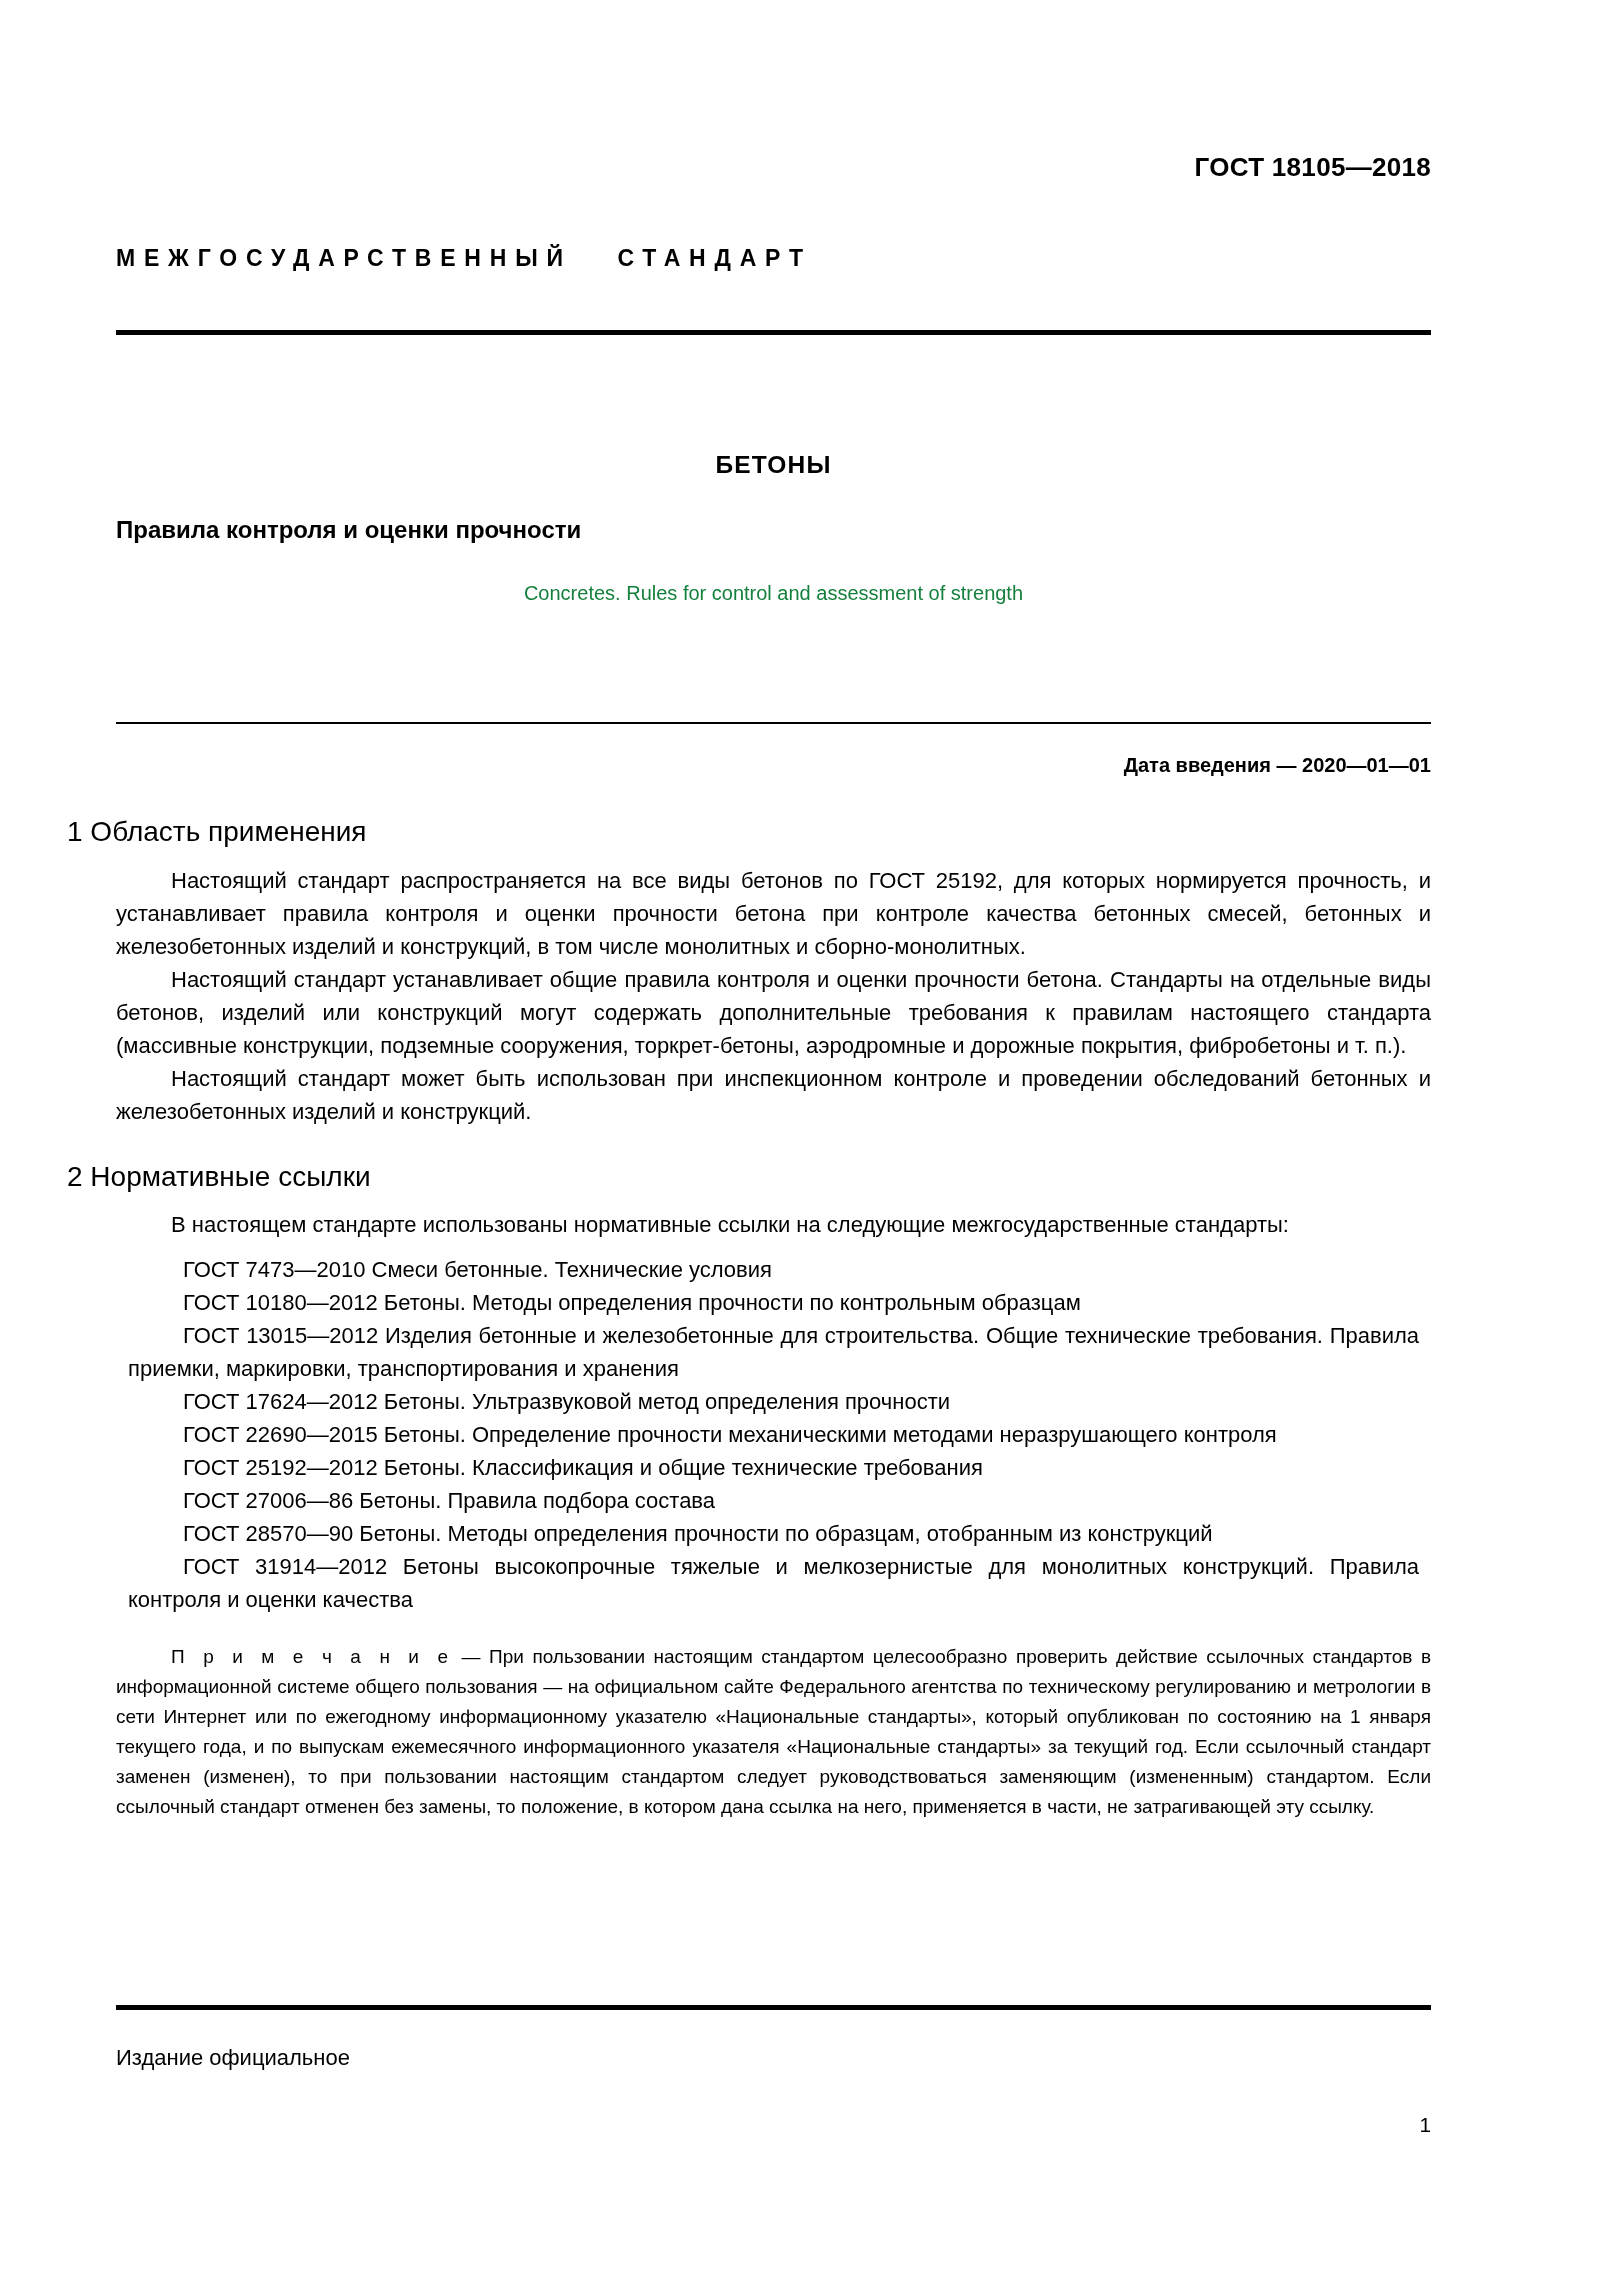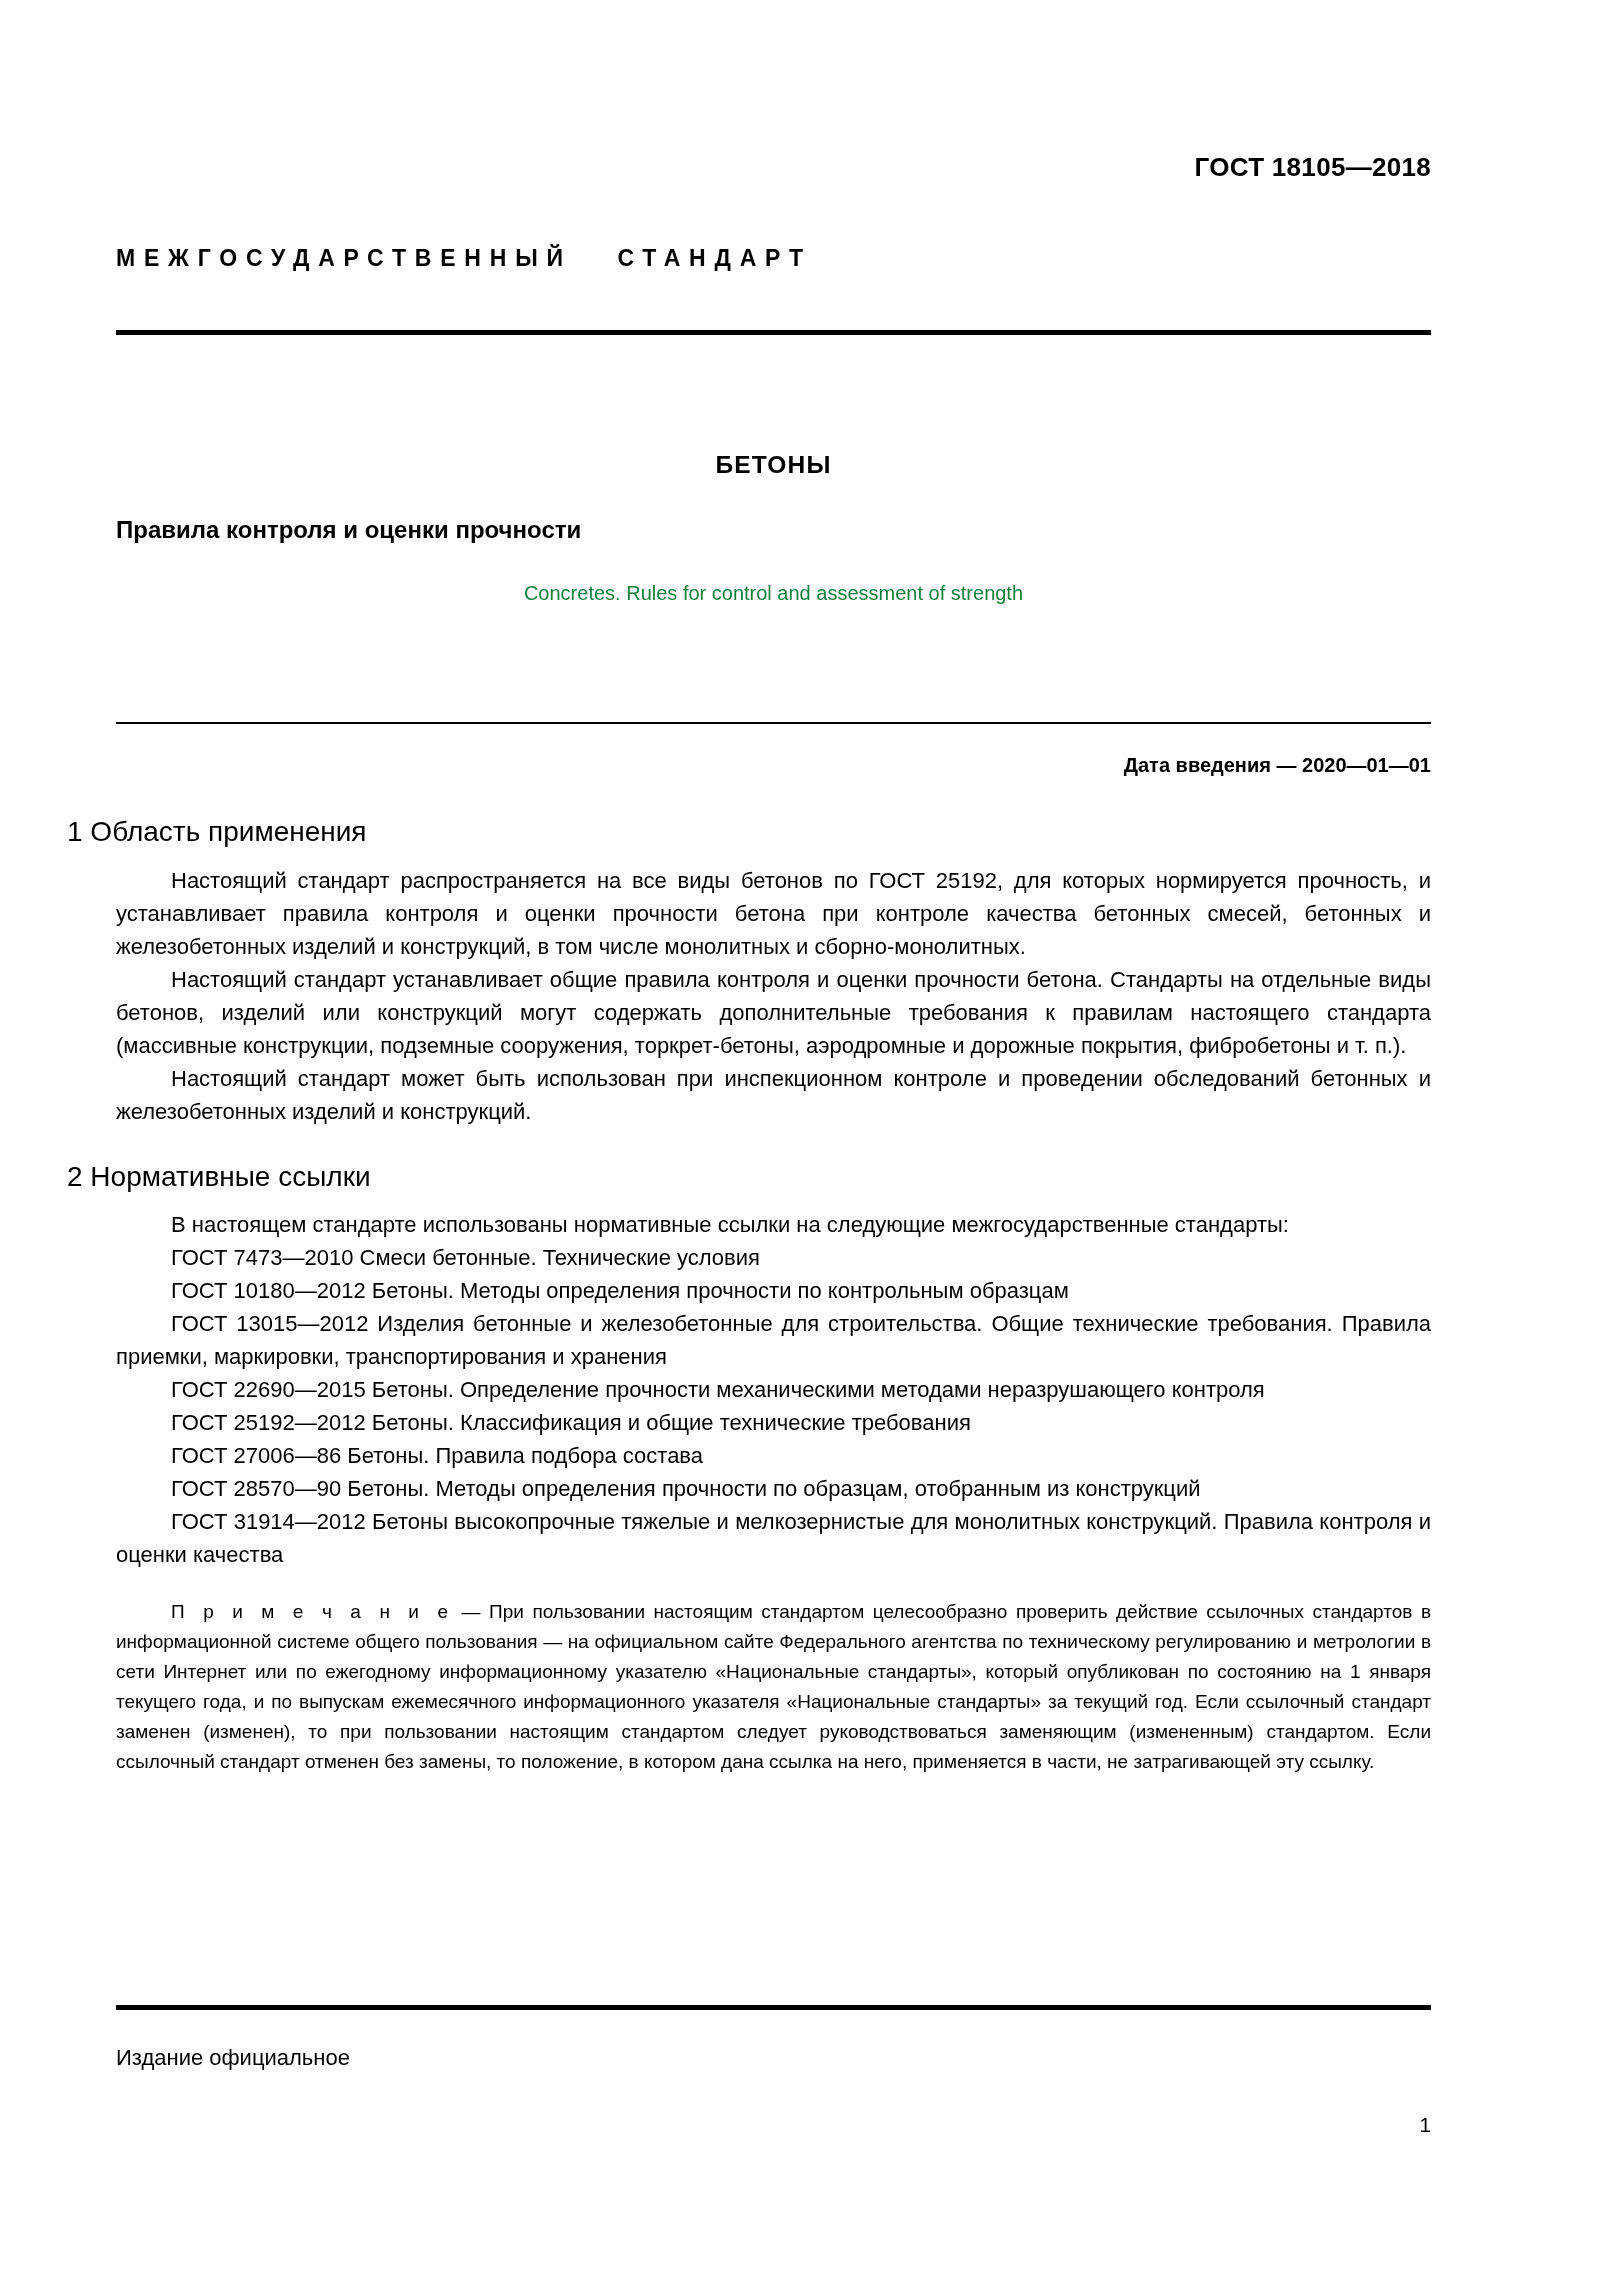--- a/index.html
+++ b/index.html
@@ -125,21 +125,21 @@
     line-height: 33px;
     text-align: justify;
     text-indent: 55px;
     hyphens: manual;
     margin-left: 116px;
     margin-right: 192px;  
   }
 
   ul.ref-list {
     list-style: none;
-    margin: 0;
+    margin: 12px;
     padding: 0;
   }
   ul.ref-list li {
     margin: 0;
     padding: 0;
     font-size: 22px;
     line-height: 33px;
     text-align: justify;
     text-indent: 55px;
     margin-left: 116px;
@@ -221,20 +221,21 @@
     <div class="gap-before-heading"></div>
     <h2 class="section-heading">2 Нормативные ссылки</h2>
     <div class="gap-after-heading"></div>
 
     <p class="para">В настоящем стандарте использованы нормативные ссылки на следующие межгосударственные стандарты:</p>
 
     <ul class="ref-list">
       <li>ГОСТ 7473—2010 Смеси бетонные. Технические условия</li>
       <li>ГОСТ 10180—2012 Бетоны. Методы определения прочности по контрольным образцам</li>
       <li>ГОСТ 13015—2012 Изделия бетонные и железобетонные для строительства. Общие технические требования. Правила приемки, маркировки, транспортирования и хранения</li>
+      <li>ГОСТ 17624—2012 Бетоны. Ультразвуковой метод определения прочности</li>
       <li>ГОСТ 22690—2015 Бетоны. Определение прочности механическими методами неразрушающего контроля</li>
       <li>ГОСТ 25192—2012 Бетоны. Классификация и общие технические требования</li>
       <li>ГОСТ 27006—86 Бетоны. Правила подбора состава</li>
       <li>ГОСТ 28570—90 Бетоны. Методы определения прочности по образцам, отобранным из конструкций</li>
       <li>ГОСТ 31914—2012 Бетоны высокопрочные тяжелые и мелкозернистые для монолитных конструкций. Правила контроля и оценки качества</li>
     </ul>
 
     <div class="note-block">
       <p class="note"><span class="note-label">П р и м е ч а н и е</span><span> — </span><span>При пользовании настоящим стандартом целесообразно проверить действие ссылоч­ных стандартов в информационной системе общего пользования — на официальном сайте Федерального агент­ства по техническому регулированию и метрологии в сети Интернет или по ежегодному информационному указа­телю «Национальные стандарты», который опубликован по состоянию на 1 января текущего года, и по выпускам ежемесячного информационного указателя «Национальные стандарты» за текущий год. Если ссылочный стандарт заменен (изменен), то при пользовании настоящим стандартом следует руководствоваться заменяющим (изменен­ным) стандартом. Если ссылочный стандарт отменен без замены, то положение, в котором дана ссылка на него, применяется в части, не затрагивающей эту ссылку.</span></p>
     </div>

